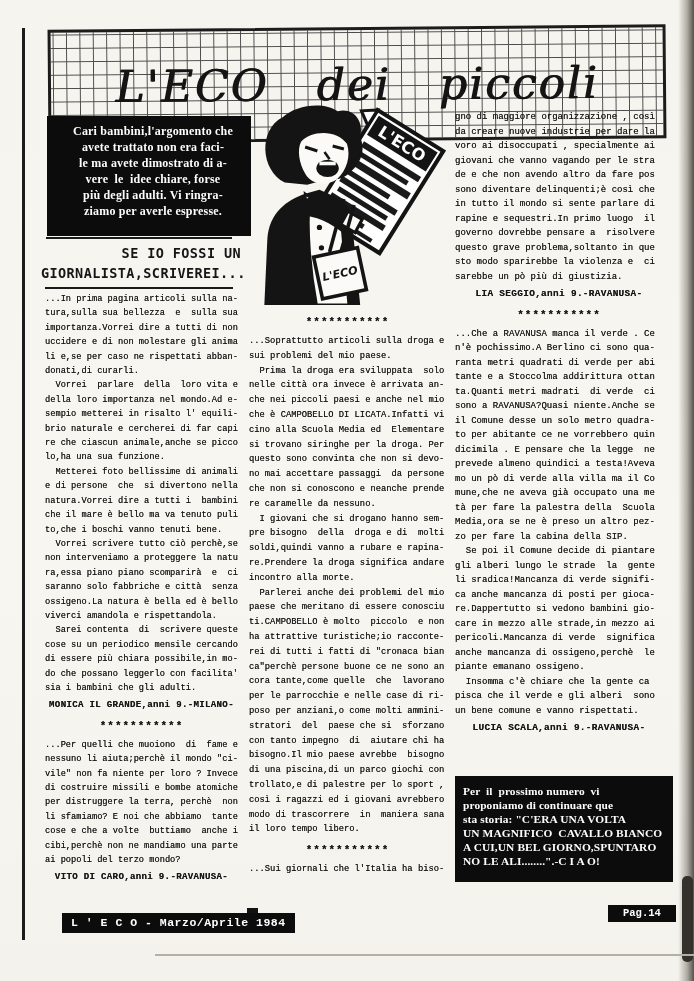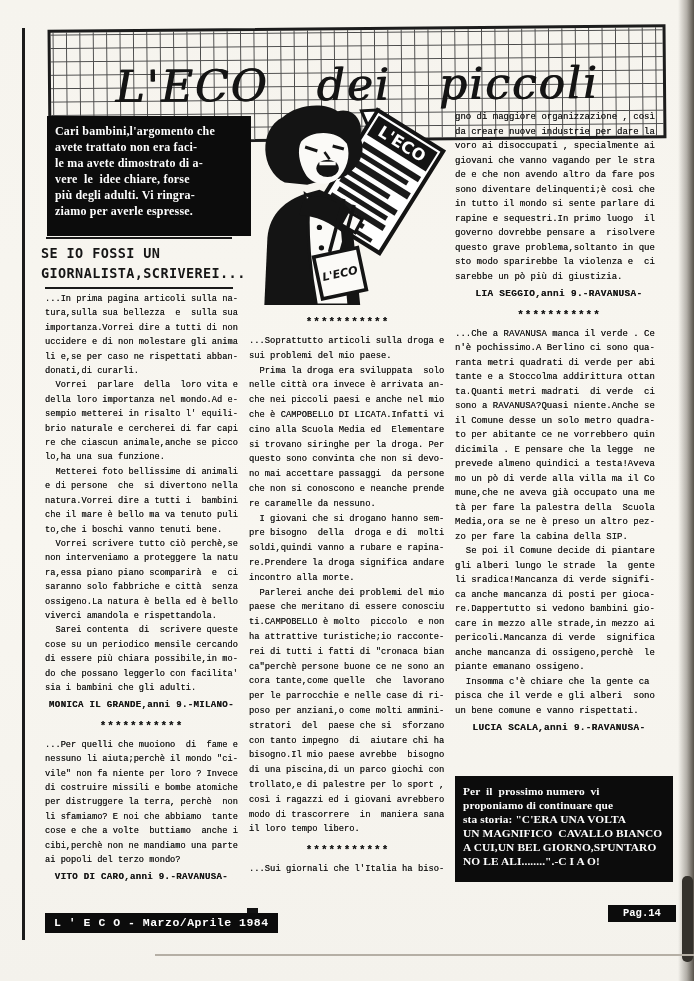--- a/index.html
+++ b/index.html
@@ -23,31 +23,31 @@
   .para{margin:0;}
   .sig{font-weight:bold;text-align:center;letter-spacing:.3px;margin:3px 0 2px;white-space:pre;font-size:1.05em;}
   .sep{font-weight:bold;text-align:center;font-size:11px;letter-spacing:1px;line-height:11px;margin:8px 0 6px;}
   #col-left{left:45px;top:292px;width:193px;font-size:8.7px;line-height:14.4px;}
   #col-mid{left:249px;top:309px;width:197px;font-size:8.8px;line-height:14.8px;}
   #col-right{left:455px;top:110px;width:208px;font-size:9px;line-height:14.5px;}
   
   .blackbox{position:absolute;background:#0c0c0c;color:#fdfdfd;
     font-family:"Liberation Serif",serif;font-weight:bold;}
   #intro-box{left:47px;top:116px;width:196px;height:112px;padding:8px 0 0 8px;
-    font-size:12px;line-height:15.9px;letter-spacing:.2px;}
+    font-size:12px;line-height:15.9px;letter-spacing:.2px;text-align:center;}
   #story-box{left:455px;top:776px;width:206px;height:98px;padding:8px 4px 0 8px;
     font-size:11.4px;line-height:14.1px;letter-spacing:.1px;}
   
   .rule{position:absolute;height:2px;background:#1a1a1a;}
-  #headline{position:absolute;left:41px;top:243px;width:200px;text-align:left;
+  #headline{position:absolute;left:41px;top:243px;width:200px;text-align:right;
     font-family:"DejaVu Sans Mono",monospace;font-weight:bold;font-size:13.5px;
     line-height:20px;letter-spacing:.4px;}
   
   .footband{position:absolute;background:#0c0c0c;color:#fff;font-weight:bold;white-space:pre;}
-  #footer-issue{left:45px;top:913px;padding:3px 9px 4px;font-size:11.5px;letter-spacing:.5px;}
+  #footer-issue{left:62px;top:913px;padding:3px 9px 4px;font-size:11.5px;letter-spacing:.5px;}
   #footer-page{left:608px;top:905px;padding:2px 15px 3px;font-size:10.5px;}
   
   .left-rule{position:absolute;left:22px;top:28px;width:3px;height:912px;background:#1b1b1b;}
   .right-edge{position:absolute;right:0;top:0;width:16px;height:981px;
     background:linear-gradient(90deg,rgba(110,104,96,0) 0%,rgba(96,90,82,.45) 55%,#57524a 100%);}
   .right-blob{position:absolute;right:1px;top:876px;width:11px;height:86px;background:#34312c;border-radius:5px;}
   .bottom-line{position:absolute;left:155px;top:954px;width:539px;height:2px;background:#b5afa5;}
   .ink-blot{position:absolute;left:247px;top:908px;width:11px;height:11px;background:#121212;}
   svg text{user-select:none;}
 </style>

